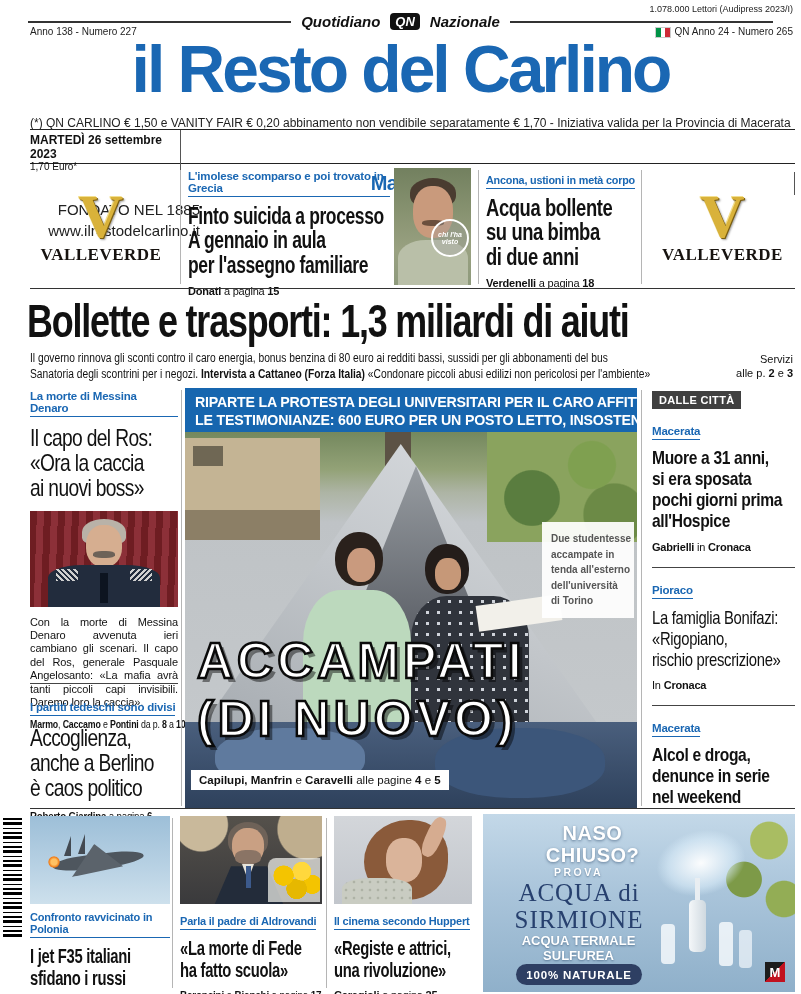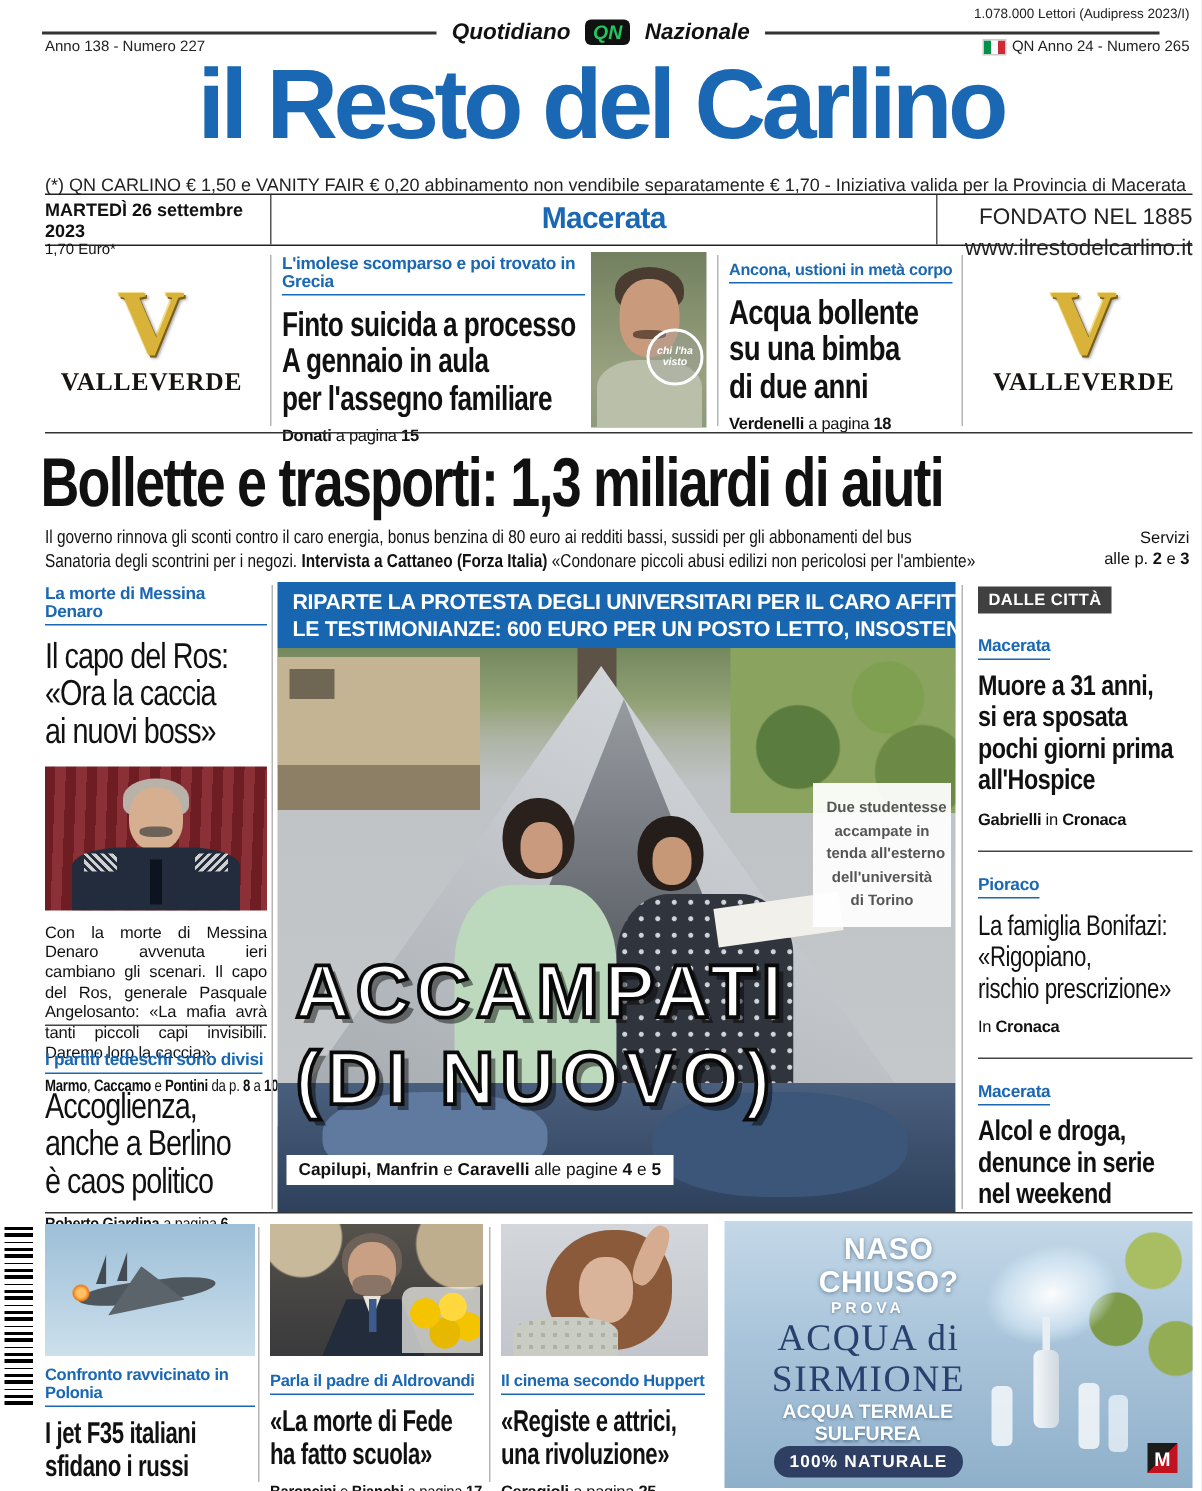--- a/index.html
+++ b/index.html
@@ -21,21 +21,21 @@
   .h-right-bold{font-weight:700;font-size:19px;line-height:1.1;letter-spacing:-0.4px;
            transform:scaleX(.82);transform-origin:0 0;width:150%;}
   .h-right-light{font-weight:400;font-size:19px;line-height:1.12;letter-spacing:-0.4px;
            transform:scaleX(.78);transform-origin:0 0;width:150%;}
   .h-bottom{font-weight:700;font-size:20px;line-height:1.12;letter-spacing:-0.4px;
            transform:scaleX(.74);transform-origin:0 0;width:160%;}
   .photo{position:absolute;overflow:hidden;}
   
   .mast{font-weight:700;color:#1a67b3;font-size:66px;line-height:1;letter-spacing:-3px;
         text-align:center;}
-  .qnbox{display:inline-block;background:#111;color:#22c55e;font-weight:700;font-style:italic;
+  .qnbox{display:inline-block;background:#111;color:#ffffff;font-weight:700;font-style:italic;
          font-size:13px;border-radius:4px;padding:2px 5px;line-height:1;}
   .flag{display:inline-block;width:14px;height:9px;vertical-align:middle;margin-right:4px;
         background:linear-gradient(90deg,#009246 0 33%,#fff 33% 66%,#ce2b37 66%);border:0.5px solid #ccc;}
   
   .vv{display:flex;flex-direction:column;align-items:center;justify-content:center;height:100%;}
   .vv-v{font-family:"Liberation Serif",serif;font-weight:700;font-size:62px;line-height:.95;
         color:#d9b23a;text-shadow:1px 1px 0 #7a5e12,2px 2px 2px rgba(0,0,0,.35),-1px -1px 0 #f3df8f;}
   .vv-label{font-family:"Liberation Serif",serif;font-weight:700;font-size:17px;letter-spacing:.5px;color:#171310;}
   .ital{font-style:italic;}
 </style>
@@ -56,21 +56,21 @@
 
   <div class="abs" style="top:26px;left:30px;font-size:10px;color:#222;">Anno 138 - Numero 227</div>
   <div class="abs" style="top:26px;right:8px;font-size:10px;color:#222;">
     <span class="flag"></span><span>QN Anno 24 - Numero 265</span>
   </div>
 
   <div class="abs mast" style="top:36px;left:0;right:0;">il Resto del Carlino</div>
 
   <div class="abs" style="top:116px;left:30px;font-size:12px;color:#222;">(*) QN CARLINO € 1,50 e VANITY FAIR € 0,20 abbinamento non vendibile separatamente € 1,70 - Iniziativa valida per la Provincia di Macerata</div>
 
-  <div class="abs" style="top:129px;left:30px;right:6px;height:33px;border-top:1px solid #222;border-bottom:1px solid #222;display:flex;align-items:stretch;">
+  <div class="abs" style="top:129px;left:30px;right:6px;height:33px;border-top:1px solid #222;border-bottom:1px solid #222;display:flex;align-items:stretch;flex-direction:column;">
     <div style="width:150px;padding-top:3px;border-right:1px solid #555;">
       <div style="font-weight:700;font-size:12px;">MARTEDÌ 26 settembre 2023</div>
       <div style="font-size:10px;">1,70 Euro*</div>
     </div>
     <div style="flex:1;display:flex;align-items:center;justify-content:center;border-right:1px solid #555;">
       <span class="blue" style="font-weight:700;font-size:20px;letter-spacing:-0.5px;">Macerata</span>
     </div>
     <div style="width:170px;padding-top:4px;text-align:right;font-size:15px;color:#222;line-height:1.4;">
       <div>FONDATO NEL 1885</div>
       <div>www.ilrestodelcarlino.it</div>
@@ -175,21 +175,21 @@
     <div class="abs" style="left:162px;top:116px;width:28px;height:34px;border-radius:45%;background:#c99a7e;"></div>
     <div class="abs" style="left:118px;top:158px;width:108px;height:150px;border-radius:35% 35% 10% 10%;background:#bcd9bd;"></div>
     <div class="abs" style="left:240px;top:112px;width:44px;height:50px;border-radius:48%;background:#241d1a;"></div>
     <div class="abs" style="left:250px;top:126px;width:26px;height:32px;border-radius:45%;background:#c69878;"></div>
     <div class="abs" style="left:226px;top:164px;width:118px;height:140px;border-radius:30% 30% 8% 8%;background:#30343c;background-image:radial-gradient(#cfd3da 1.5px,transparent 1.6px);background-size:11px 11px;"></div>
     <div class="abs" style="left:292px;top:168px;width:84px;height:26px;background:#f2f0ea;transform:rotate(-8deg);"></div>
     <div class="abs" style="left:0;bottom:0;width:100%;height:86px;background:linear-gradient(180deg,#4a5f7d,#2e415c);"></div>
     <div class="abs" style="left:30px;bottom:20px;width:150px;height:60px;border-radius:45%;background:#5f7a9e;"></div>
     <div class="abs" style="left:250px;bottom:10px;width:170px;height:70px;border-radius:45%;background:#3c567a;"></div>
     <div class="abs pre" style="left:357px;top:90px;width:92px;box-sizing:border-box;background:rgba(255,255,255,.93);
-         padding:9px 9px;font-size:10px;font-weight:700;color:#555;text-align:center;line-height:1.55;">Due studentesse
+         padding:9px 9px;font-size:10px;font-weight:700;color:#555;text-align:left;line-height:1.55;">Due studentesse
 accampate in
 tenda all'esterno
 dell'università
 di Torino</div>
     <div class="abs pre" style="left:12px;top:200px;font-weight:700;font-size:50px;line-height:1.16;letter-spacing:4px;color:#fff;
          -webkit-text-stroke:2.5px #0a0a0a;text-shadow:4px 4px 0 rgba(0,0,0,.45);">ACCAMPATI
 (DI NUOVO)</div>
     <div class="abs" style="left:6px;top:338px;background:#fff;padding:4px 8px;font-size:11.5px;white-space:nowrap;"><span style="font-weight: 700;">Capilupi, Manfrin</span><span> e </span><span style="font-weight: 700;">Caravelli</span><span> alle pagine </span><span style="font-weight: 700;">4</span><span> e </span><span style="font-weight: 700;">5</span></div>
   </div>
 

